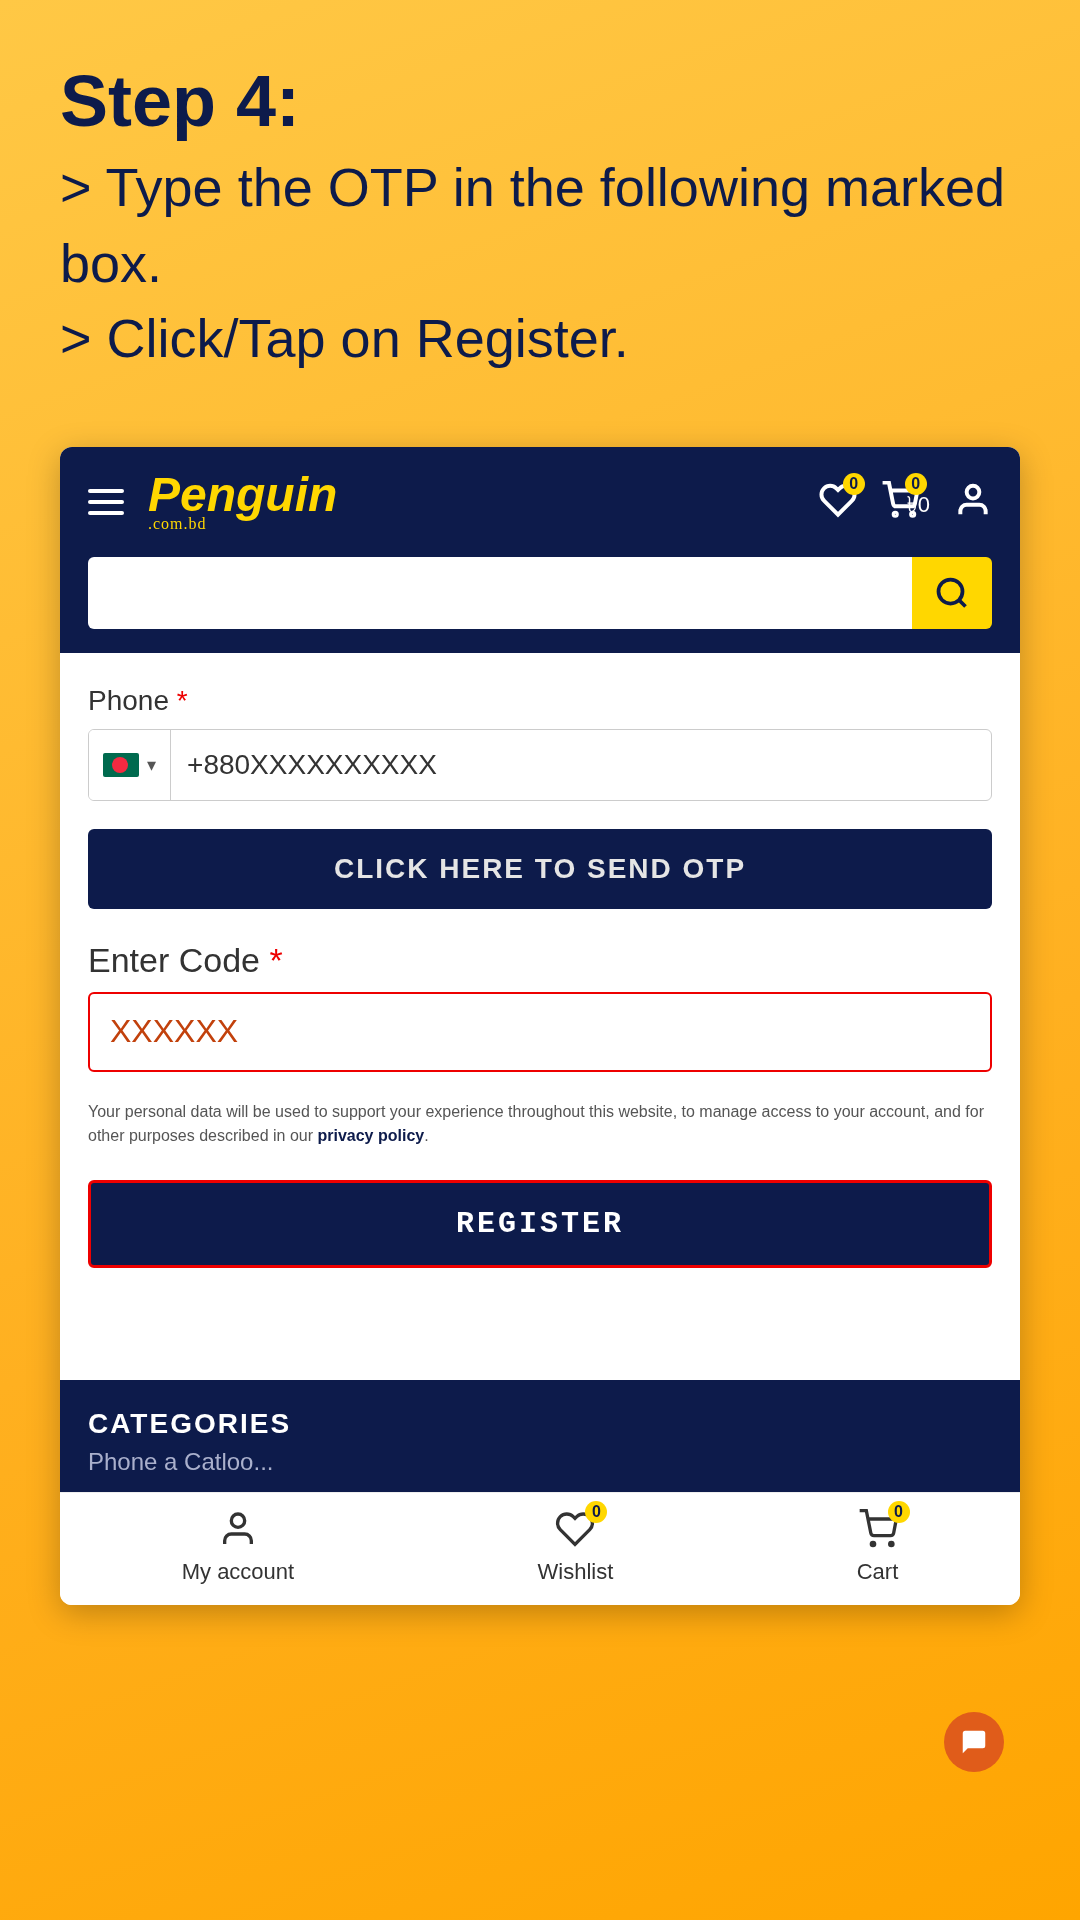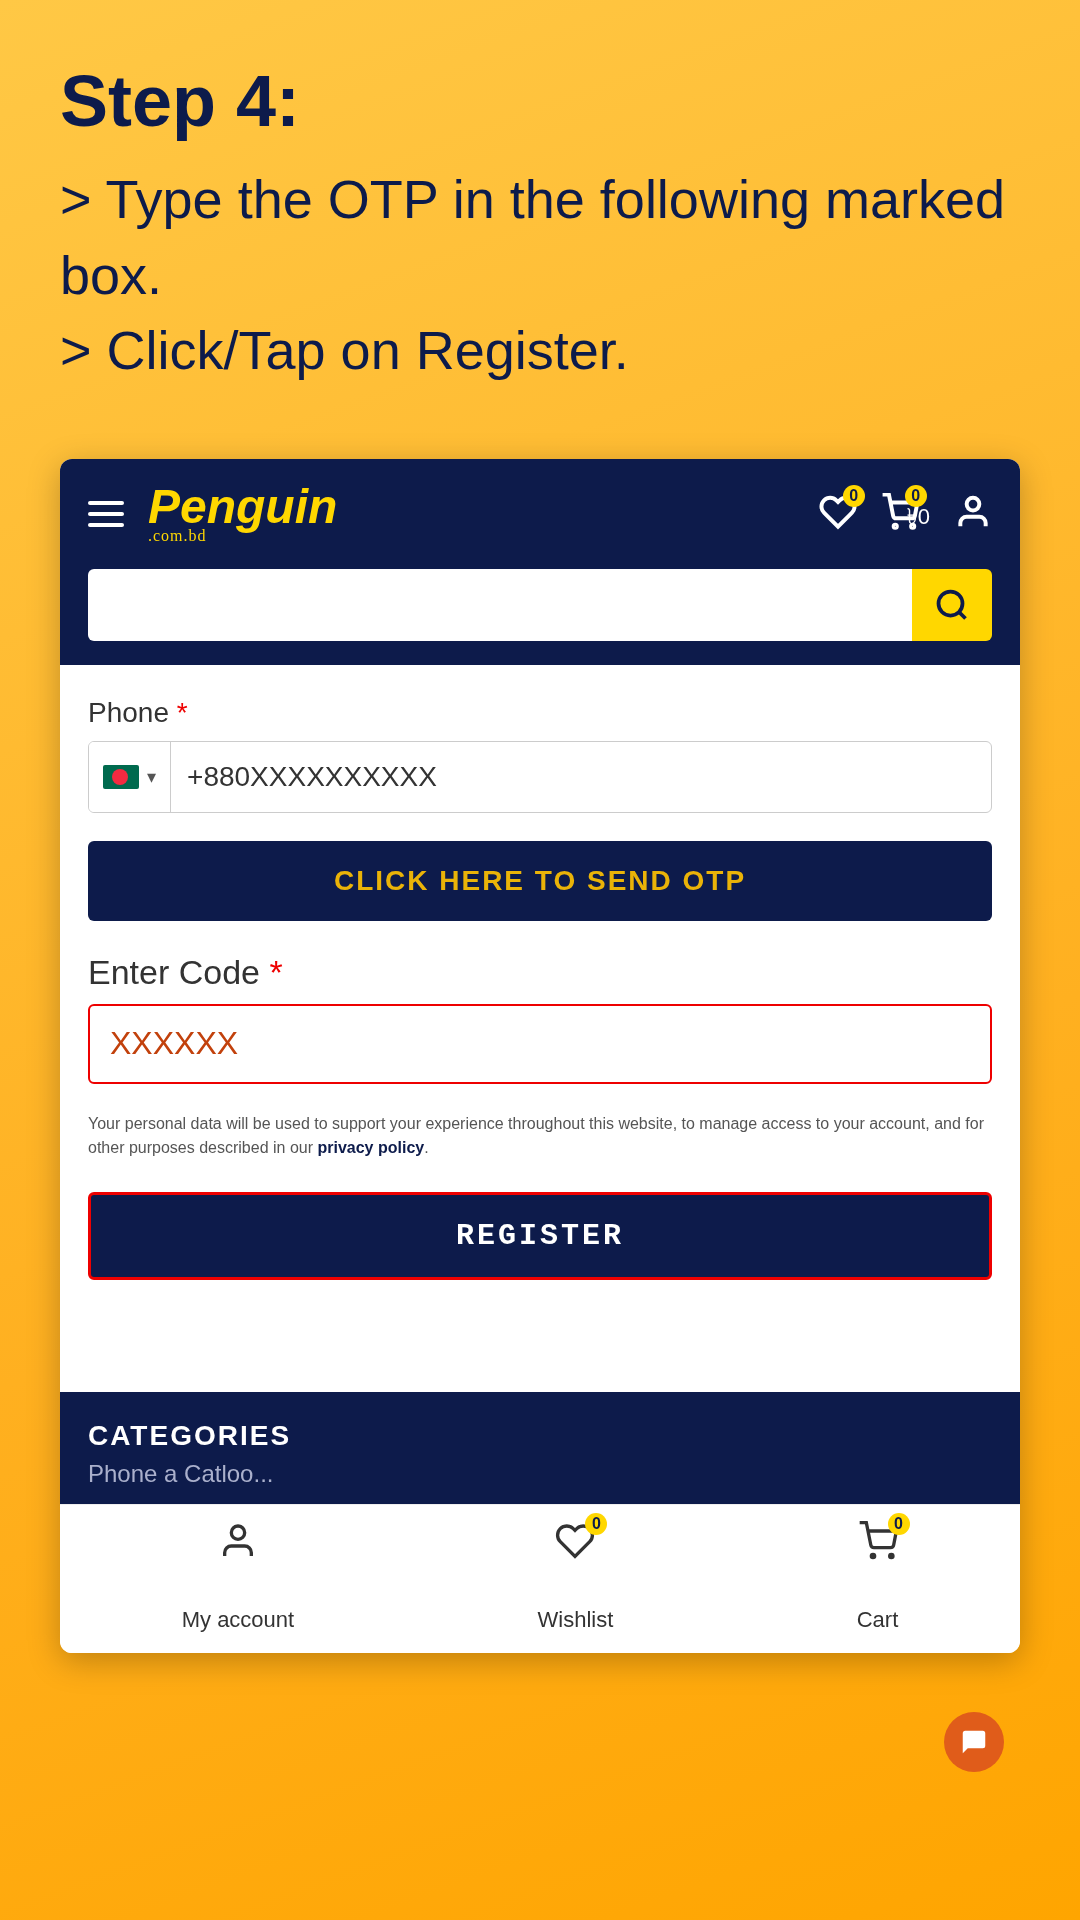--- a/index.html
+++ b/index.html
@@ -14,21 +14,21 @@
     }
 
     .instruction-area {
       padding: 60px 60px 40px 60px;
     }
 
     .step-title {
       font-size: 72px;
       font-weight: 900;
       color: #0d1b4b;
-      margin-bottom: 20px;
+      margin-bottom: 8px;
     }
 
     .step-body {
       font-size: 54px;
       color: #0d1b4b;
       line-height: 1.4;
     }
 
     
     .app-window {
@@ -240,21 +240,21 @@
     .phone-number-text {
       padding: 0 16px;
       font-size: 28px;
       color: #333;
     }
 
     .send-otp-btn {
       width: 100%;
       height: 80px;
       background: #0d1b4b;
-      color: #eab308;
+      color: #e5e5e5;
       font-size: 28px;
       font-weight: 700;
       letter-spacing: 2px;
       border: none;
       border-radius: 6px;
       cursor: pointer;
       margin-bottom: 32px;
     }
 
     .enter-code-label {
@@ -344,21 +344,20 @@
       width: 40px;
       height: 40px;
       stroke: #333;
       fill: none;
       stroke-width: 2;
     }
 
     .bottom-nav-label {
       font-size: 22px;
       color: #333;
-      margin-top: 36px;
     }
 
     .bottom-nav-icon-wrap {
       position: relative;
     }
 
     .bottom-badge {
       position: absolute;
       top: -8px;
       right: -12px;

